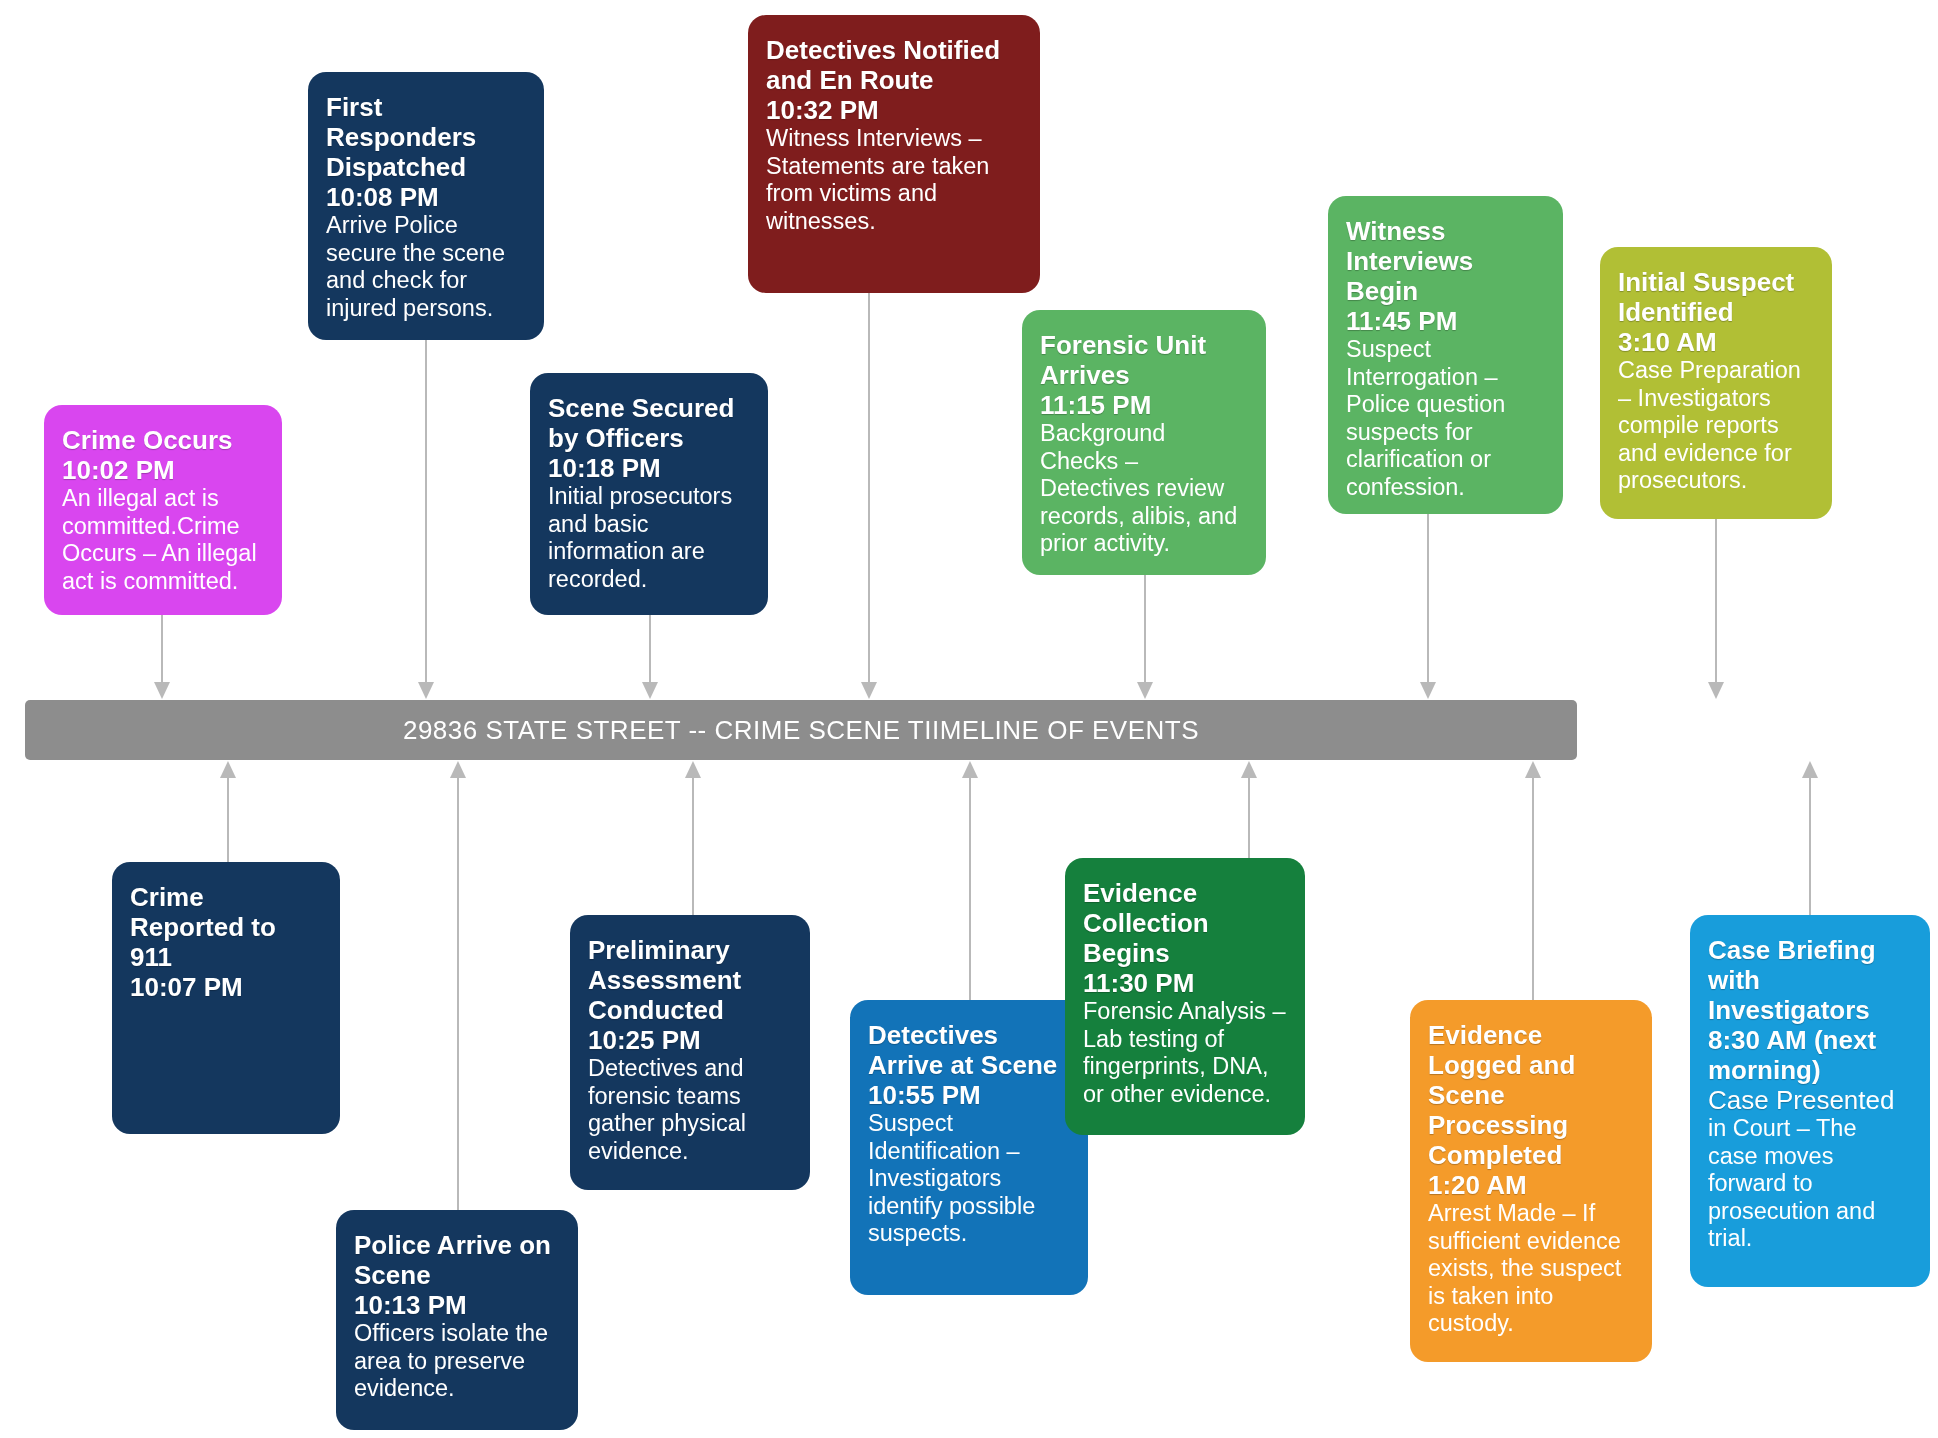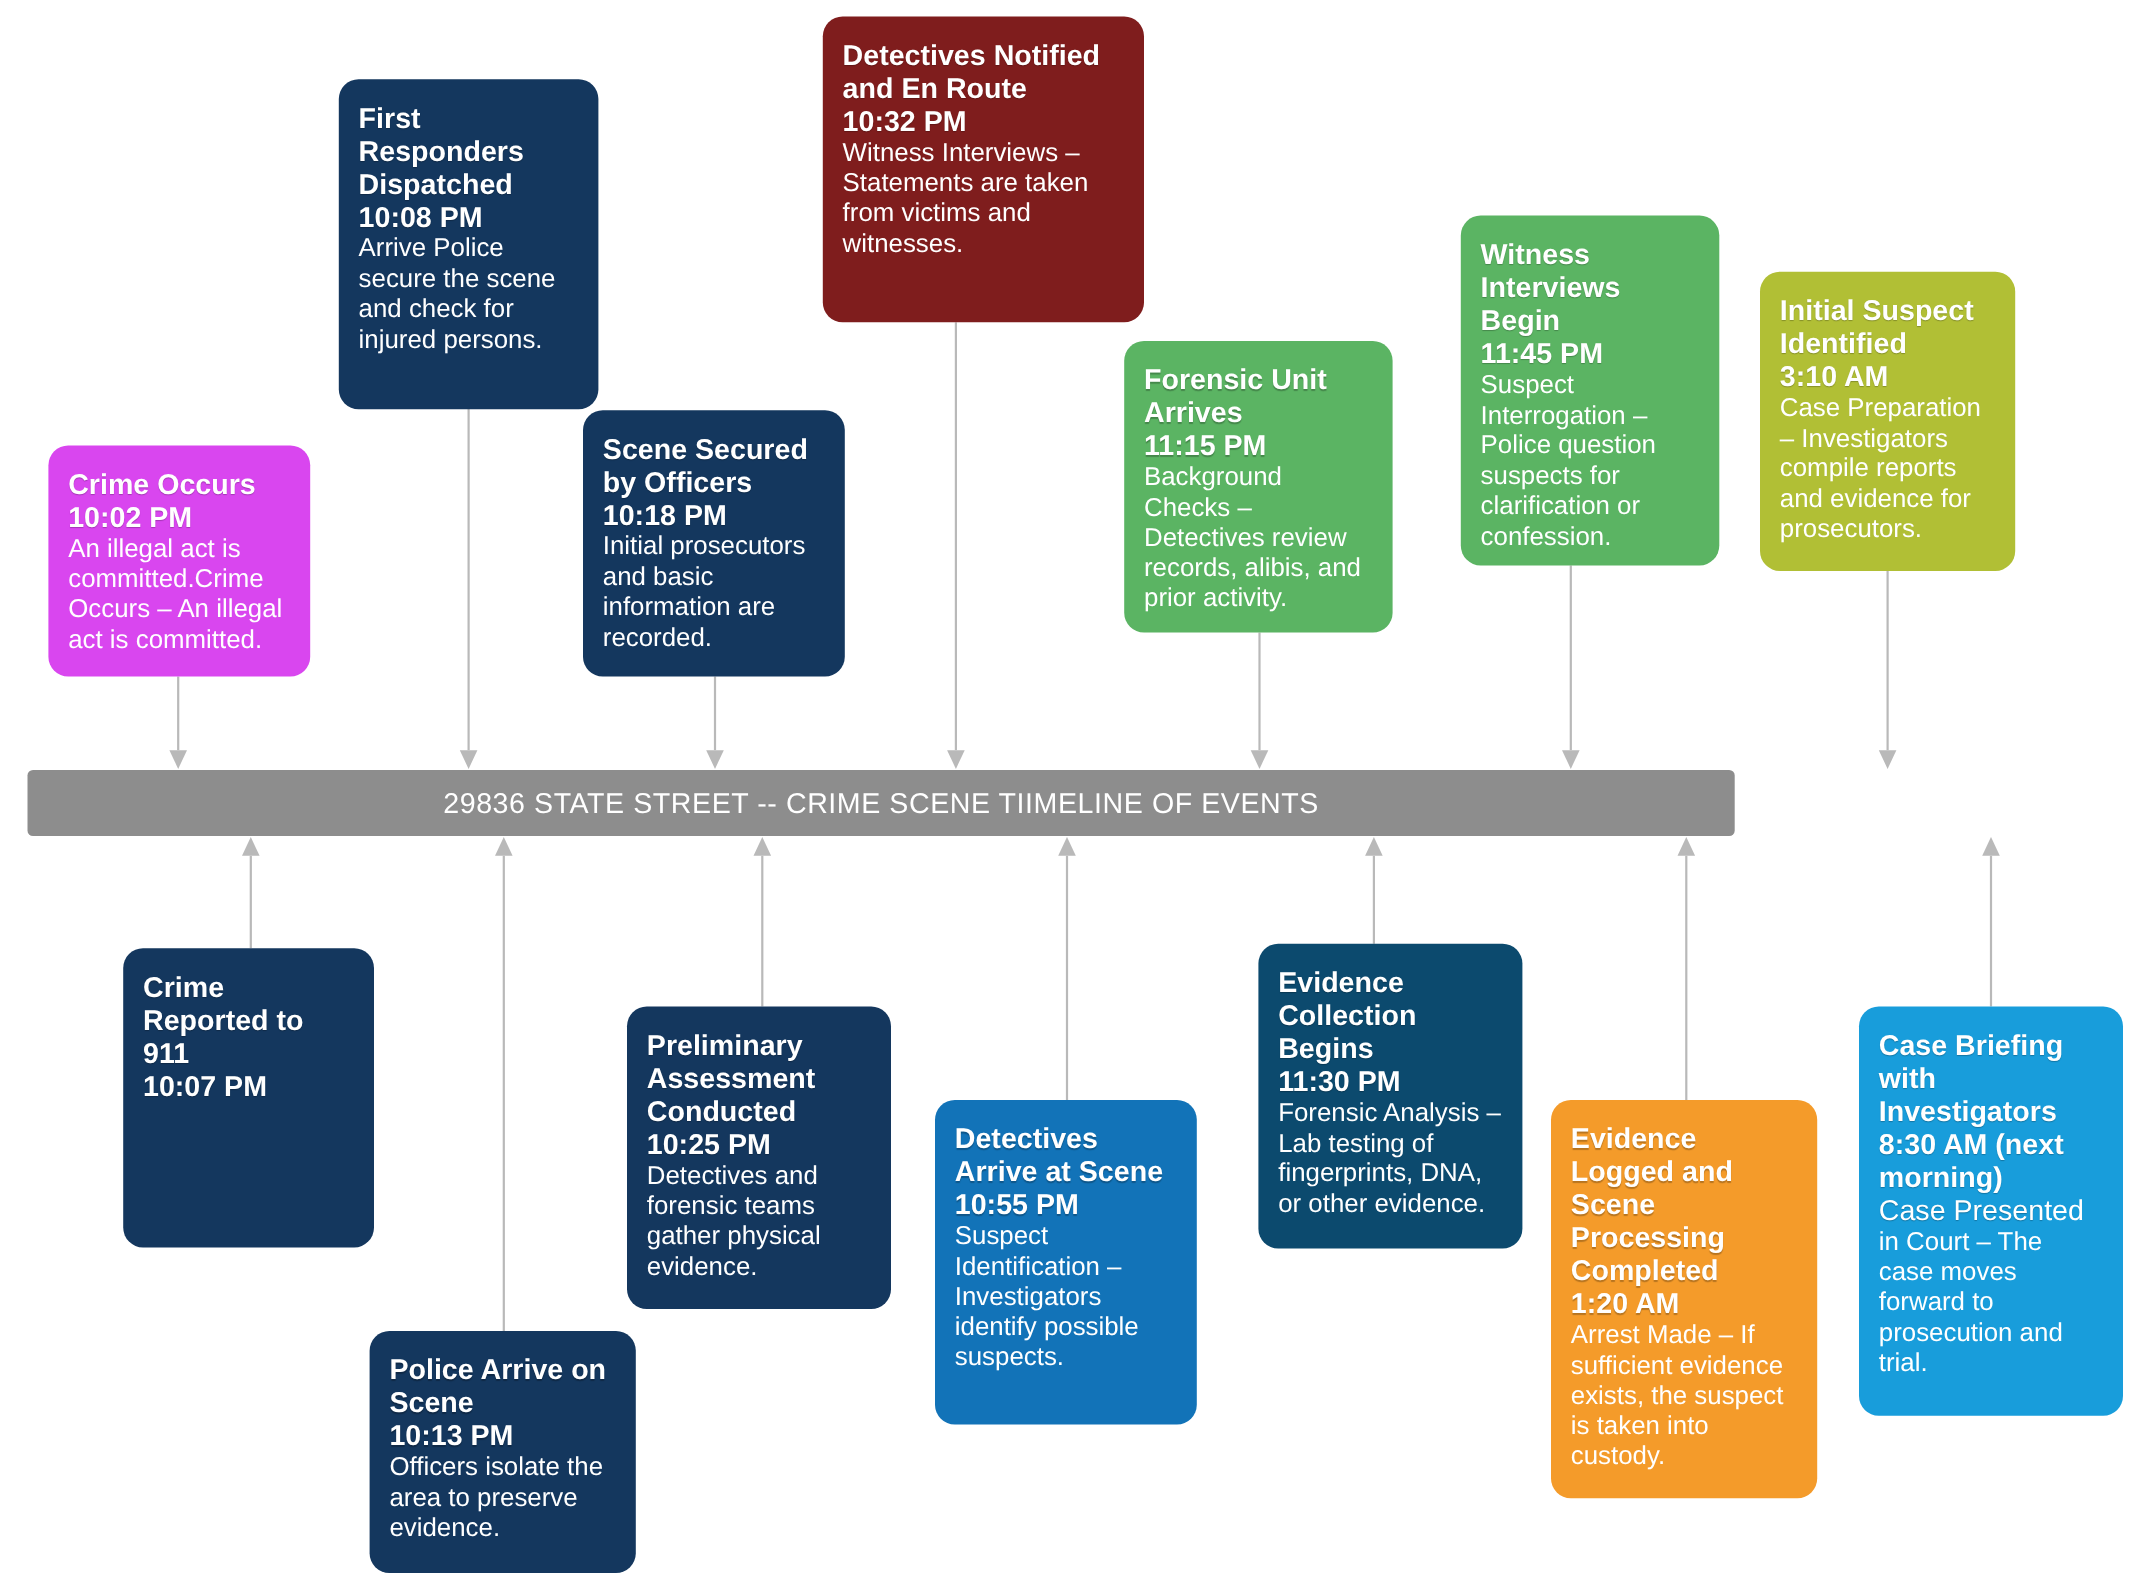--- a/index.html
+++ b/index.html
@@ -98,21 +98,21 @@
   </div>
 
   <div class="card" style="left: 44px; top: 405px; width: 238px; height: 210px; background: #d946ef;">
     <div class="t">
         <span class="line">Crime Occurs</span>
         <span class="line">10:02 PM</span>
       </div>
     <div class="b">An illegal act is committed.Crime Occurs – An illegal act is committed.</div>
   </div>
 
-  <div class="card" style="left: 308px; top: 72px; width: 236px; height: 300px; background: rgb(20, 55, 94);">
+  <div class="card" style="left: 308px; top: 72px; width: 236px; height: 268px; background: rgb(20, 55, 94);">
     <div class="t">
         <span class="line">First Responders Dispatched</span>
         <span class="line">10:08 PM</span>
       </div>
     <div class="b">Arrive  Police secure the scene and check for injured persons.</div>
   </div>
 
   <div class="card" style="left: 530px; top: 373px; width: 238px; height: 242px; background: rgb(20, 55, 94);">
     <div class="t">
         <span class="line">Scene Secured by Officers</span>
@@ -177,21 +177,21 @@
   </div>
 
   <div class="card" style="left: 850px; top: 1000px; width: 238px; height: 295px; background: rgb(18, 115, 184);">
     <div class="t">
         <span class="line">Detectives Arrive at Scene</span>
         <span class="line">10:55 PM</span>
       </div>
     <div class="b">Suspect Identification – Investigators identify possible suspects.</div>
   </div>
 
-  <div class="card" style="left: 1144px; top: 858px; width: 240px; height: 277px; background: #0c4a6e;">
+  <div class="card" style="left: 1065px; top: 858px; width: 240px; height: 277px; background: #15803d;">
     <div class="t">
         <span class="line">Evidence Collection Begins</span>
         <span class="line">11:30 PM</span>
       </div>
     <div class="b">Forensic Analysis – Lab testing of fingerprints, DNA, or other evidence.</div>
   </div>
 
   <div class="card" style="left: 1410px; top: 1000px; width: 242px; height: 362px; background: rgb(244, 155, 42);">
     <div class="t">
         <span class="line">Evidence Logged and Scene Processing Completed</span>

